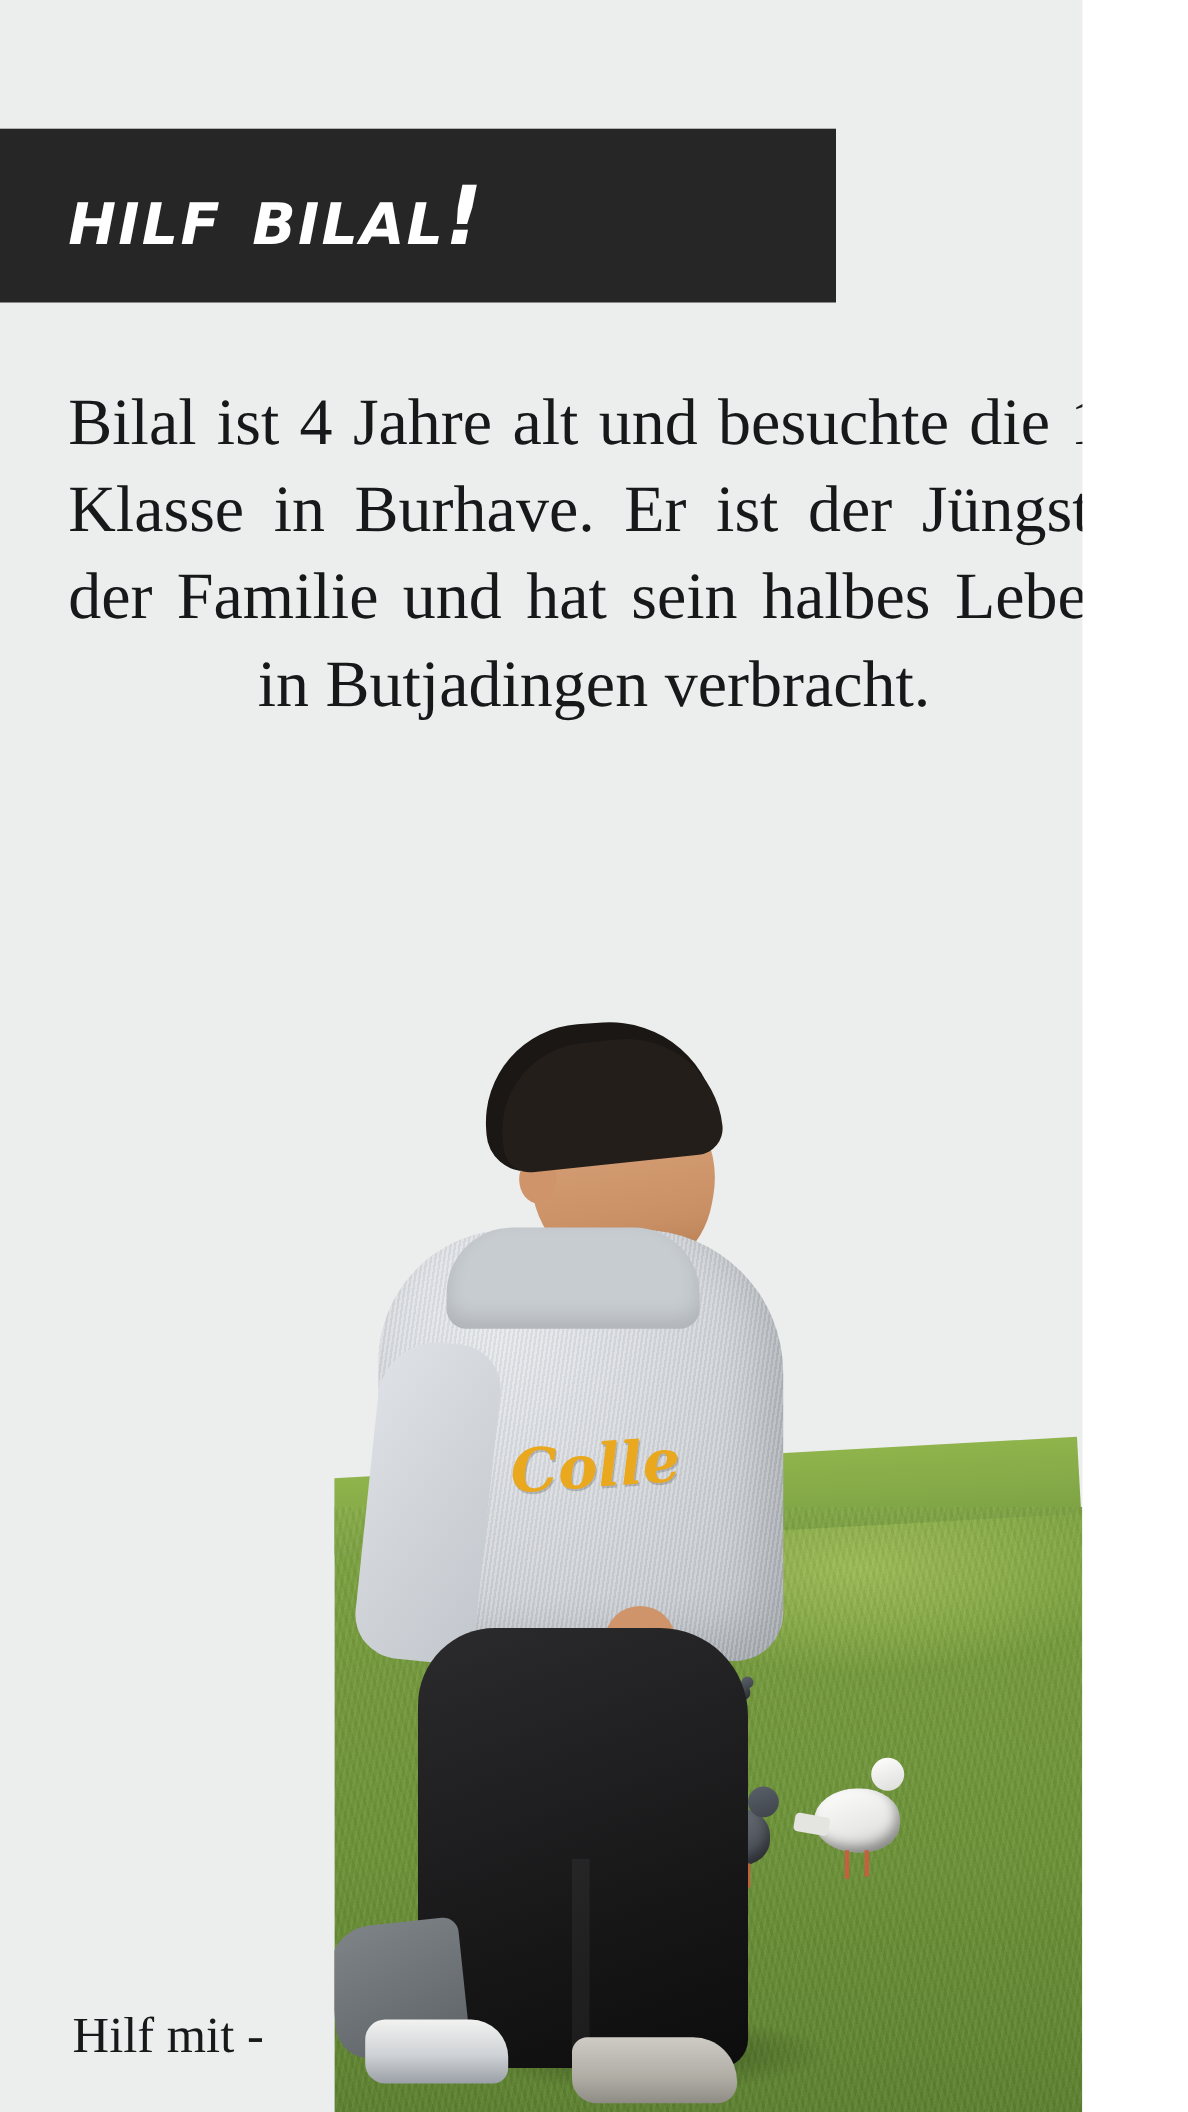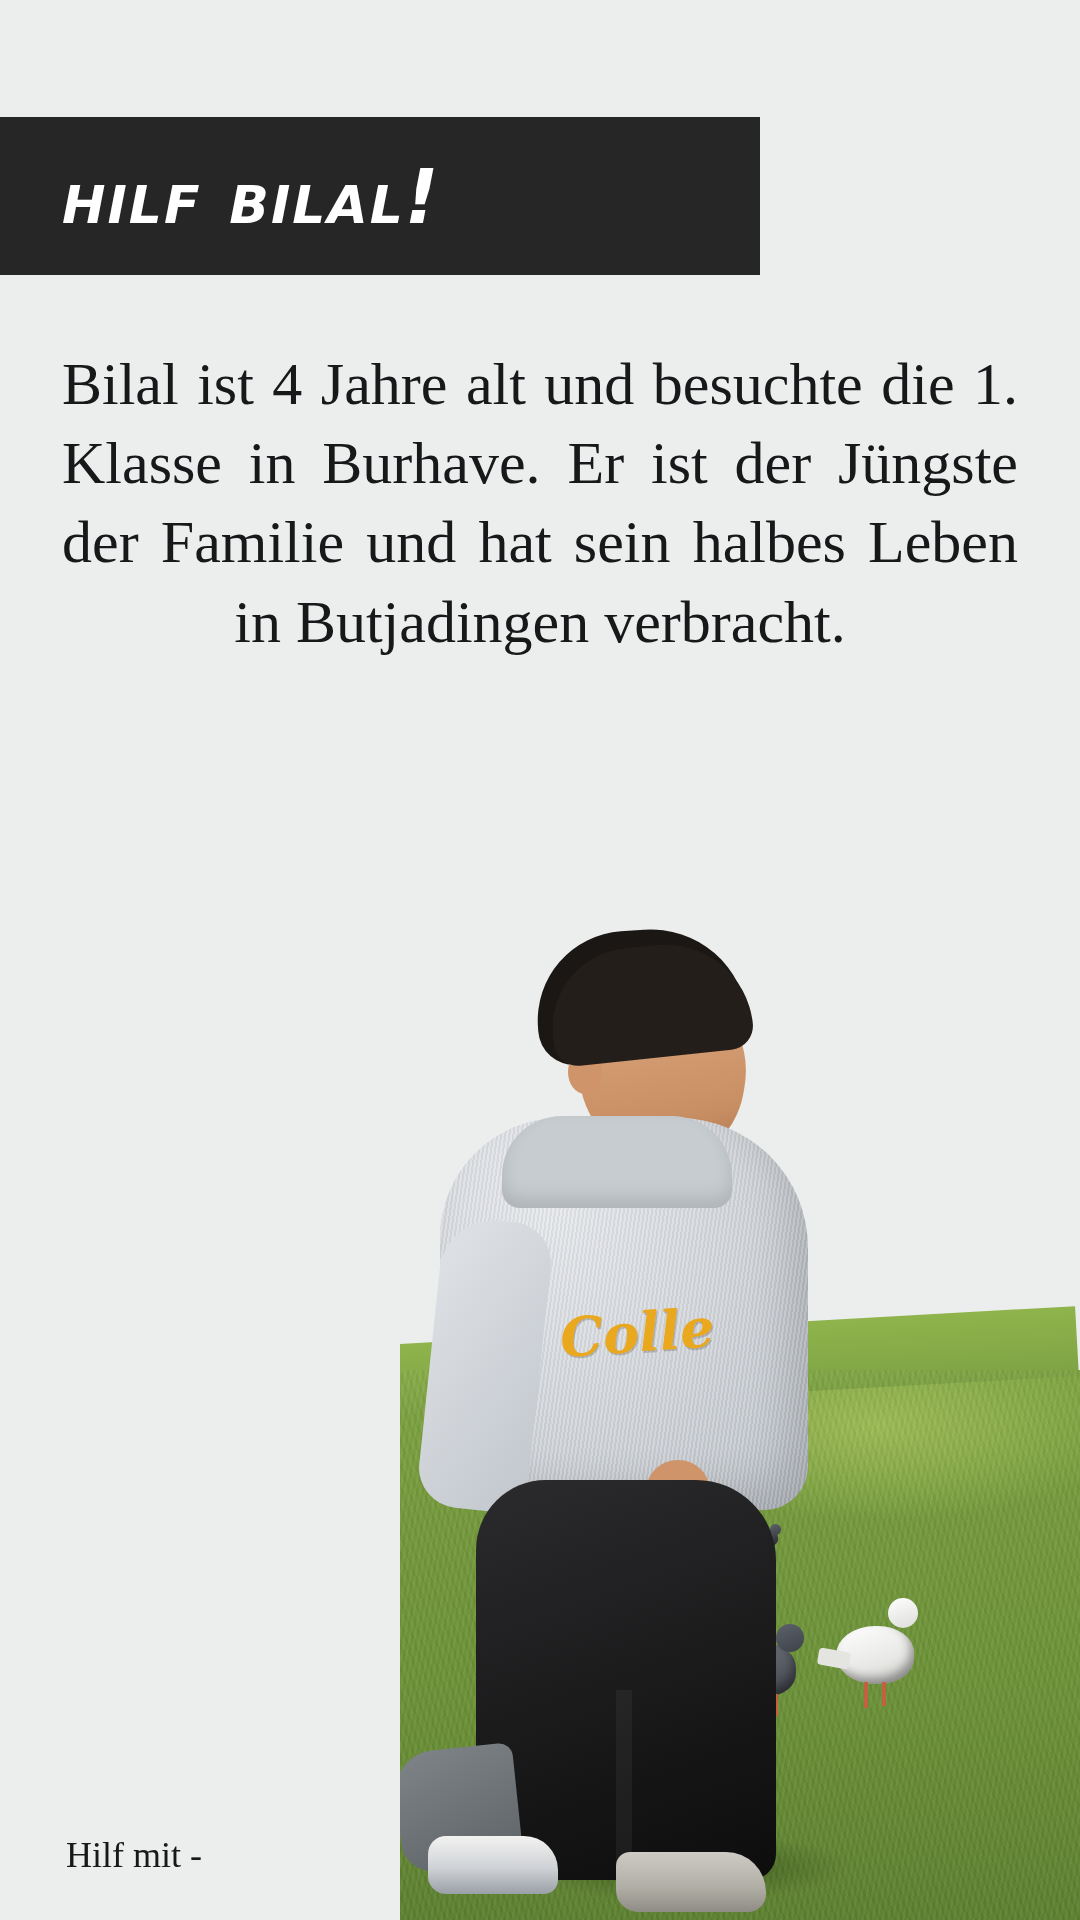--- a/index.html
+++ b/index.html
@@ -5,21 +5,21 @@
   html, body {
     margin: 0;
     padding: 0;
     background: #ffffff;
   }
   body {
     font-family: "Liberation Serif", serif;
   }
   .canvas {
     position: relative;
-    width: 1080px;
+    width: 984px;
     height: 1920px;
     overflow: hidden;
     background: #eceded;
   }
 
   
   .headline-band {
     position: absolute;
     left: 0;
     top: 117px;
@@ -272,21 +272,21 @@
     transform: rotate(-6deg);
   }
 
   
   .footer-cta {
     position: absolute;
     left: 66px;
     bottom: 42px;
     color: #17181a;
     font-family: "Liberation Serif", serif;
-    font-size: 36px;
+    font-size: 46px;
     line-height: 1.22;
     z-index: 5;
     text-shadow: 0 1px 2px rgba(236,237,237,.9);
   }
   .footer-cta .line { display: block; white-space: nowrap; }
 </style>
 </head>
 <body>
 
 <div class="canvas">

